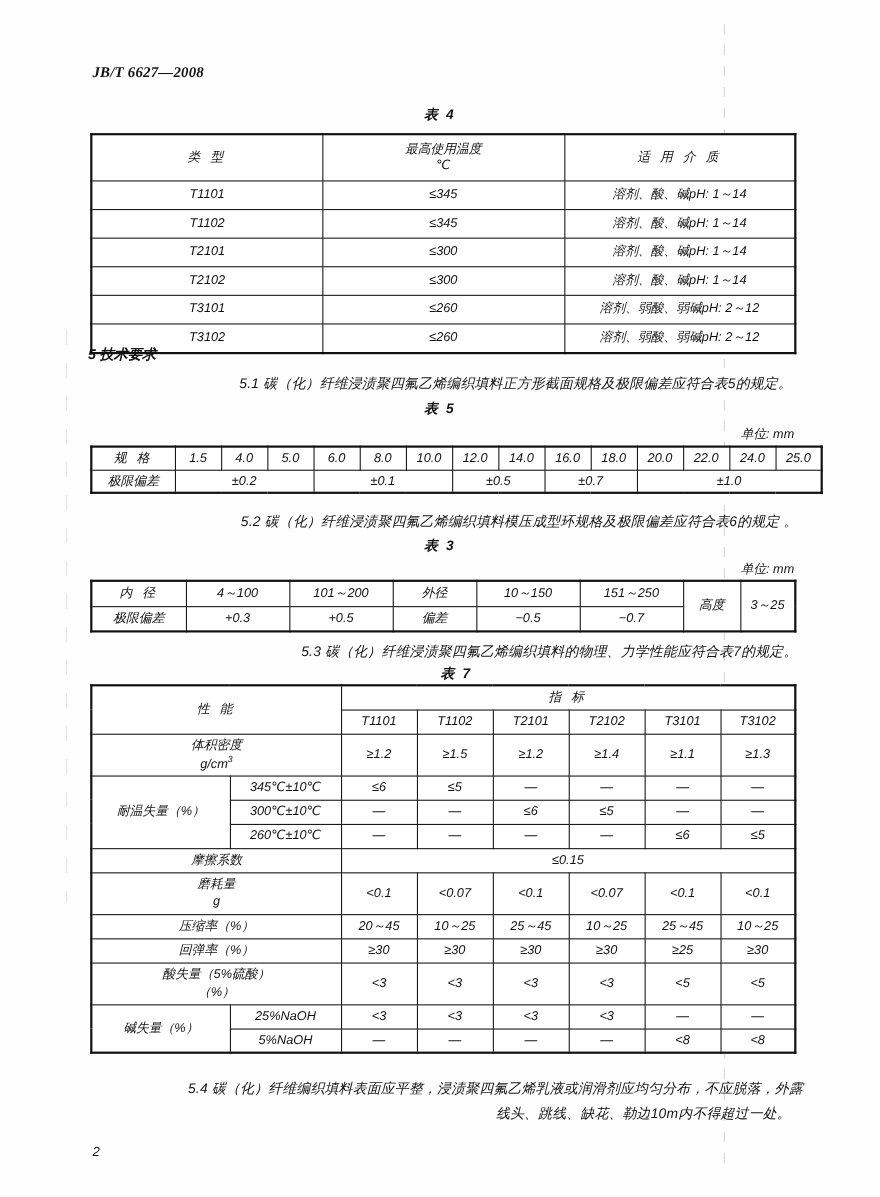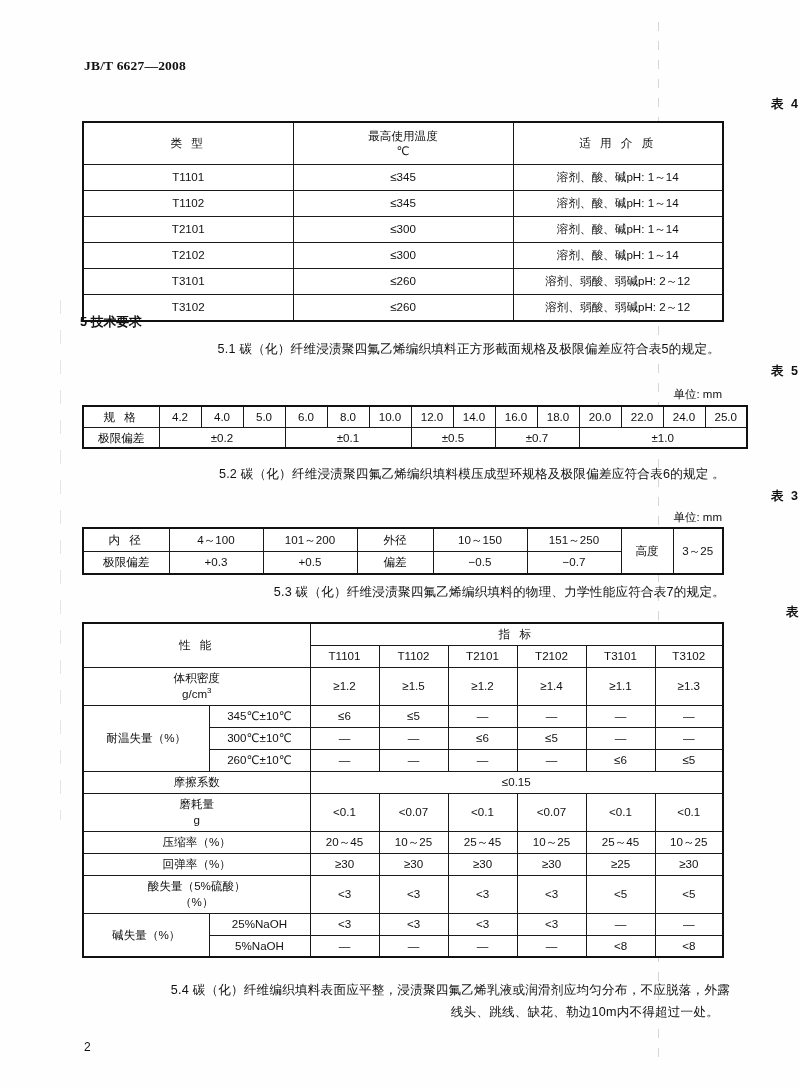--- a/index.html
+++ b/index.html
@@ -12,20 +12,21 @@
     height: 1088px;
     position: relative;
     font-family: "Liberation Serif", "DejaVu Serif", serif;
     color: #111;
     overflow: hidden;
   }
   .page {
     position: absolute;
     inset: 0;
     background: #fefefe;
+    font-style: italic;
   }
   
   .scan-line {
     position: absolute;
     left: 658px;
     top: 22px;
     width: 1px;
     height: 1040px;
     background: repeating-linear-gradient(
       to bottom,
@@ -73,21 +74,21 @@
   }
 
   .content {
     position: absolute;
     left: 0; top: 0;
     width: 800px;
     z-index: 10;
   }
 
   .tcap {
-    text-align: right;
+    text-align: center;
     font-family: "Liberation Sans", "DejaVu Sans", sans-serif;
     font-weight: bold;
     font-size: 12.5px;
     letter-spacing: 2px;
   }
   .para {
     font-family: "Liberation Sans", "DejaVu Sans", sans-serif;
     font-size: 12.6px;
     line-height: 1.55;
     letter-spacing: 0.2px;
@@ -220,21 +221,21 @@
         <col style="width:42px">
           <col style="width:42px">
         <col style="width:42px">
           <col style="width:42px">
           <col style="width:42px">
           <col style="width:42px">
       </colgroup>
       <tbody>
         <tr style="height:21px">
           <td class="sp3">规      格</td>
-          <td>4.2</td>
+          <td>1.5</td>
           <td>4.0</td>
           <td>5.0</td>
           <td>6.0</td>
           <td>8.0</td>
           <td>10.0</td>
           <td>12.0</td>
           <td>14.0</td>
           <td>16.0</td>
           <td>18.0</td>
           <td>20.0</td>

